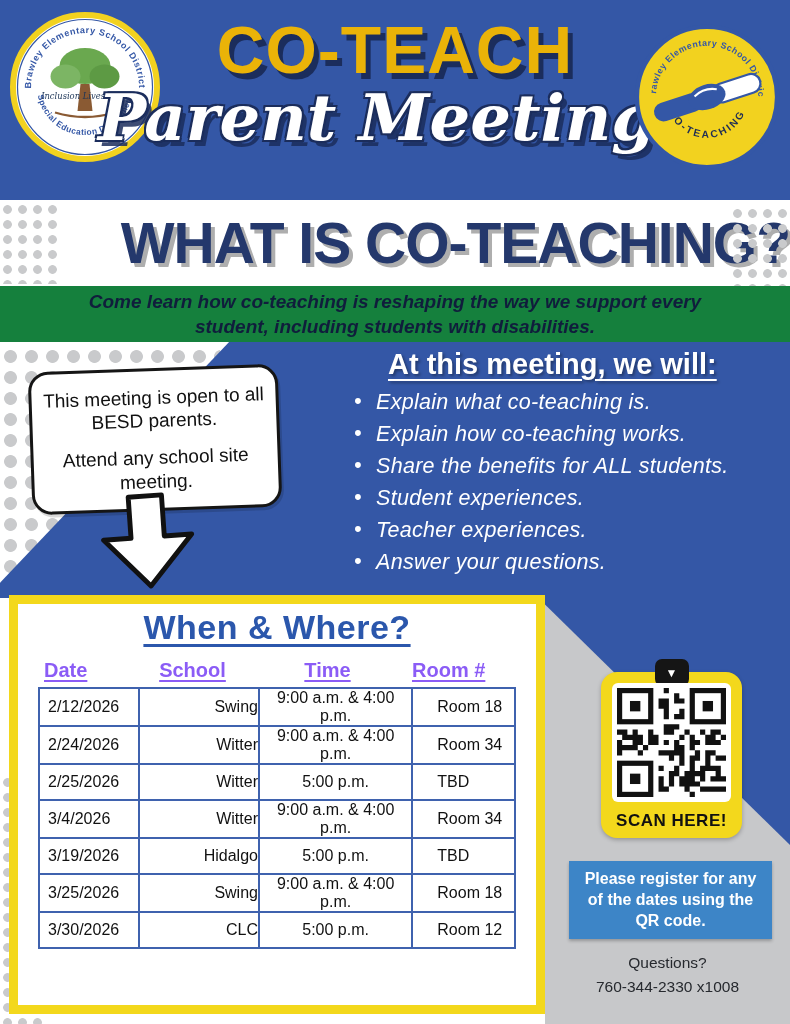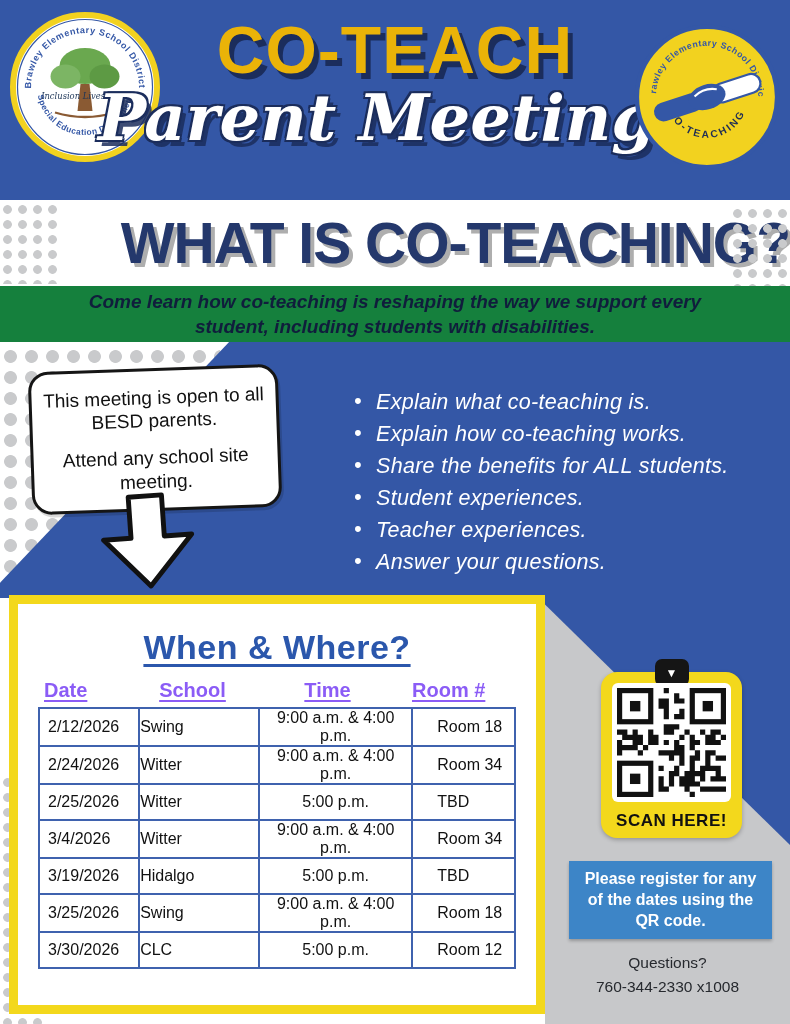--- a/index.html
+++ b/index.html
@@ -60,33 +60,33 @@
   .arrow-down{position:absolute;top:492px;left:92px;width:112px;height:100px;z-index:3;transform:rotate(-4deg)}
 
   
   .gray-col{position:absolute;top:598px;left:545px;right:0;bottom:0;background:#c7c8ca;z-index:0}
   .blue-diag{position:absolute;top:598px;left:545px;right:0;height:426px;background:#3457a6;
              clip-path:polygon(0 0,100% 0,100% 58%,0 1.5%);z-index:1}
 
   
   .panel{position:absolute;top:595px;left:9px;width:536px;height:419px;background:#fff;
          border:9px solid #f3d81c;z-index:3}
-  .panel-title{margin-top:24px;text-align:center;font-size:34px;font-weight:800;color:#2b57ac;
+  .panel-title{margin-top:4px;text-align:center;font-size:34px;font-weight:800;color:#2b57ac;
                text-decoration:underline;text-underline-offset:5px;letter-spacing:.5px}
   .sched-head{display:flex;width:478px;margin:12px auto 5px}
   .sched-head span{font-size:20px;font-weight:700;color:#8b5cf6;text-decoration:underline;
                    text-underline-offset:3px}
   .sh-date{width:102px;padding-left:6px}
   .sh-school{width:105px;text-align:center}
   .sh-time{width:165px;text-align:center}
   .sh-room{width:106px;padding-left:2px}
   table.sched{width:478px;margin:0 auto;border-collapse:collapse}
   .sched td{border:2px solid #3f62ae;height:36px;font-size:16px;color:#111;background:#fff}
   .td-date{width:102px;padding-left:8px}
-  .td-school{width:126px;text-align:left}
+  .td-school{width:126px;text-align:right}
   .td-time{width:165px;text-align:center}
   .td-room{width:106px;padding-left:24px}
 
   
   .qr-panel{position:absolute;top:672px;left:601px;width:141px;height:166px;background:#f3d81c;
             border-radius:16px;z-index:4;box-shadow:0 2px 4px rgba(0,0,0,.25)}
   .qr-badge{position:absolute;top:-13px;left:50%;transform:translateX(-50%);width:34px;height:27px;
             background:#151515;border-radius:7px;display:flex;align-items:center;justify-content:center;
             color:#fff;font-size:12px;line-height:1}
   .qr-white{position:absolute;top:11px;left:11px;width:119px;height:119px;background:#fff;
@@ -156,20 +156,21 @@
   <div class="dots dots-band-right"></div>
 
   <div class="intro-band">
     <div class="intro-text">Come learn how co-teaching is reshaping the way we support every student, including students with disabilities.</div>
   </div>
 
   <div class="mid-bg"></div>
   <div class="dots dots-big dots-mid"></div>
   <div class="mid-blue"></div>
 
+  <div class="meeting-heading">At this meeting, we will:</div>
   <ul class="bullets">
     <li>Explain what co-teaching is.</li>
     <li>Explain how co-teaching works.</li>
     <li>Share the benefits for ALL students.</li>
     <li>Student experiences.</li>
     <li>Teacher experiences.</li>
     <li>Answer your questions.</li>
   </ul>
 
   <div class="bubble">

